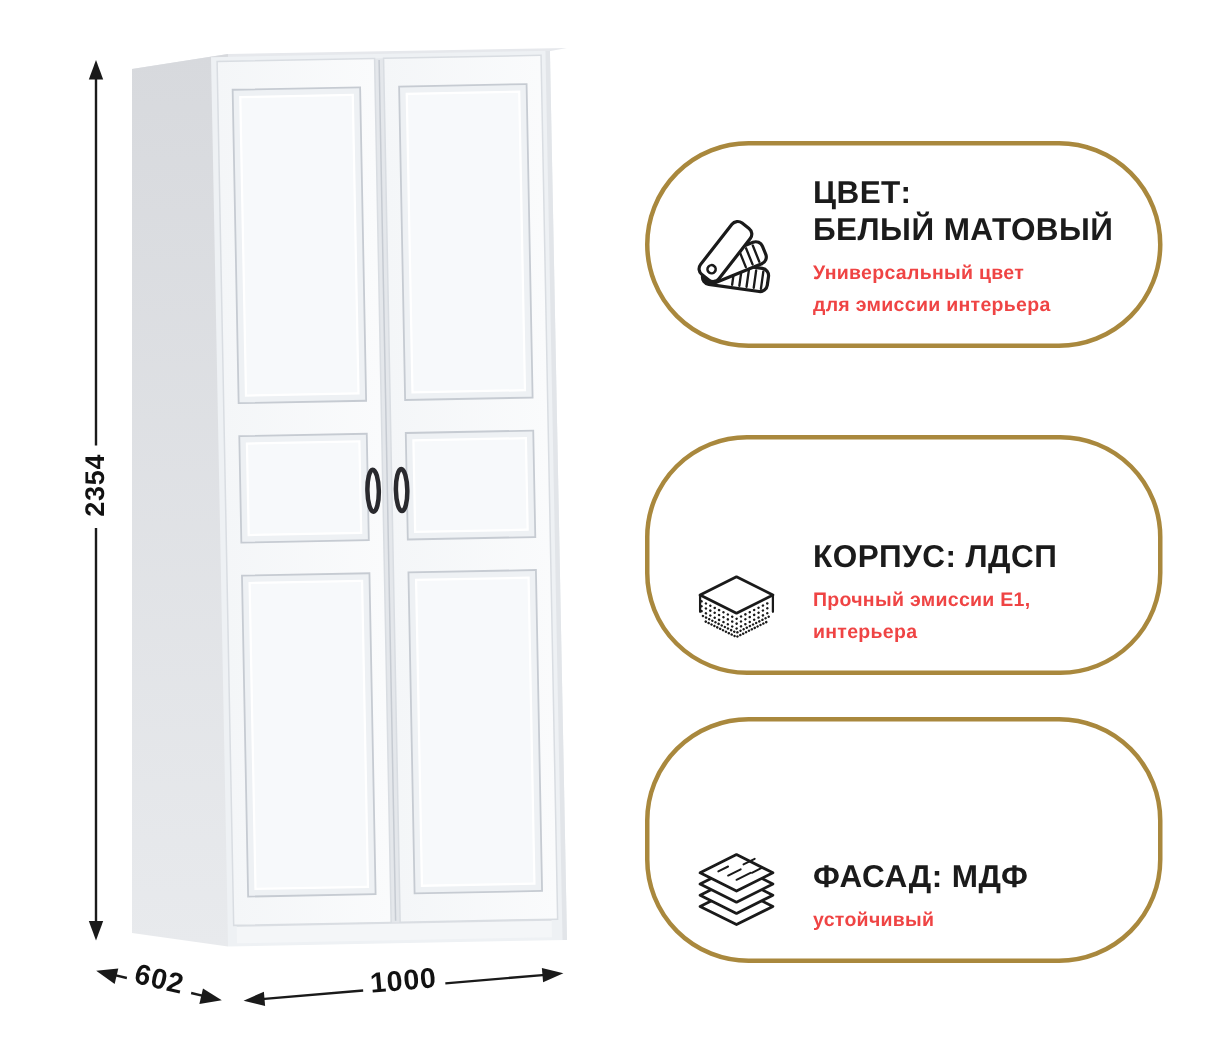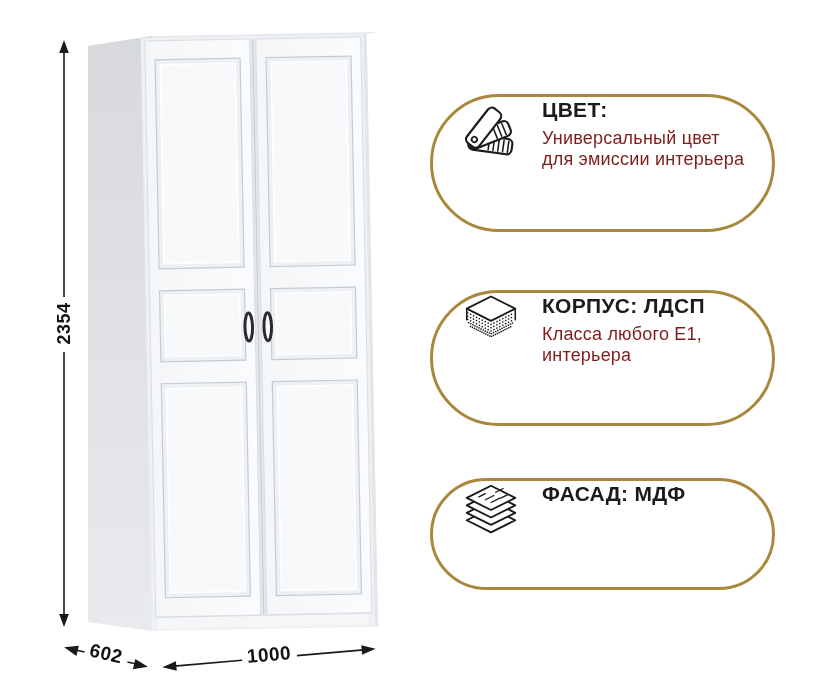--- a/index.html
+++ b/index.html
@@ -10,29 +10,29 @@
   #wardrobe-svg{position:absolute;left:0;top:0;}
   
   .dim{position:absolute;font-weight:bold;color:#121212;text-align:center;letter-spacing:.5px;}
   .dim-height{left:34px;top:313px;width:60px;font-size:18px;transform:rotate(-90deg);}
   .dim-width{left:224px;top:644px;width:90px;font-size:19px;transform:rotate(-4.9deg);}
   .dim-depth{left:66px;top:643px;width:80px;font-size:19px;transform:rotate(13.2deg);}
   
   .badge{
     position:absolute;left:430px;width:345px;box-sizing:border-box;
     background:#ffffff;border:3px solid #a9883d;
-    display:flex;align-items:flex-start;padding:0 16px 0 20px;
+    display:flex;align-items:flex-end;padding:0 16px 16px 20px;
   }
   #badge-color{top:94px;height:138px;border-radius:69px;}
-  #badge-body{top:290px;height:136px;border-radius:68px;}
-  #badge-facade{top:478px;height:112px;border-radius:69px;}
+  #badge-body{top:290px;height:160px;border-radius:68px;}
+  #badge-facade{top:478px;height:164px;border-radius:69px;}
   .icon-wrap{flex:0 0 76px;display:flex;align-items:center;justify-content:center;}
   .badge-text{margin-left:13px;}
   .badge-title{font-weight:bold;font-size:21px;line-height:25px;letter-spacing:.3px;color:#1b1b1b;}
-  .badge-sub{margin-top:6px;font-weight:normal;font-size:18px;line-height:20.5px;letter-spacing:.2px;color:#7f1d1d;}
+  .badge-sub{margin-top:6px;font-weight:bold;font-size:13px;line-height:20.5px;letter-spacing:.2px;color:#ef4444;}
   .icon-svg{display:block;}
 </style>
 </head>
 <body>
 
 <div id="canvas">
 
   <svg id="wardrobe-svg" width="430" height="700" viewBox="0 0 430 700">
     <defs>
       <linearGradient id="sideG" x1="0" y1="0" x2="0" y2="1">
@@ -133,20 +133,21 @@
 
         <g transform="rotate(-52 13 46)">
           <rect x="9" y="38" width="45" height="16" rx="5" fill="#ffffff"></rect>
           <circle cx="16" cy="46" r="2.8" fill="#ffffff" stroke-width="1.8"></circle>
         </g>
       </svg>
     </div>
     <div class="badge-text">
       <div class="badge-title">
         <div>ЦВЕТ:</div>
+        <div>БЕЛЫЙ МАТОВЫЙ</div>
       </div>
       <div class="badge-sub">
         <div>Универсальный цвет</div>
         <div>для эмиссии интерьера</div>
       </div>
     </div>
   </div>
 
   <div class="badge" id="badge-body">
     <div class="icon-wrap">
@@ -162,21 +163,21 @@
         <path d="M5,27.5 L30,40 L55,27.5" stroke-width="1.7" stroke-dasharray="0.1 3.4"></path>
         <path d="M6,31 L30,43 L54,31" stroke-width="1.7" stroke-dasharray="0.1 2.4"></path>
         <path d="M8,35 L30,46 L52,35" stroke-width="1.7" stroke-dasharray="0.1 2.2"></path>
       </svg>
     </div>
     <div class="badge-text">
       <div class="badge-title">
         <div>КОРПУС: ЛДСП</div>
       </div>
       <div class="badge-sub">
-        <div>Класса любого Е1,</div>
+        <div>Прочный эмиссии Е1,</div>
         <div>интерьера</div>
       </div>
     </div>
   </div>
 
   <div class="badge" id="badge-facade">
     <div class="icon-wrap">
       <svg class="icon-svg" width="56" height="58" viewBox="0 0 60 60" fill="none" stroke="#1a1a1a" stroke-width="2" stroke-linejoin="round" stroke-linecap="round">
         <path d="M30,28 L56,41 L30,54 L4,41 Z" fill="#ffffff"></path>
         <path d="M30,20 L56,33 L30,46 L4,33 Z" fill="#ffffff"></path>
@@ -190,17 +191,18 @@
           <path d="M30,22 l10,-5"></path>
           <path d="M41,17 l7,-3.5"></path>
         </g>
       </svg>
     </div>
     <div class="badge-text">
       <div class="badge-title">
         <div>ФАСАД: МДФ</div>
       </div>
       <div class="badge-sub">
+        <div>устойчивый</div>
       </div>
     </div>
   </div>
 
 </div>
 
 </body></html>

